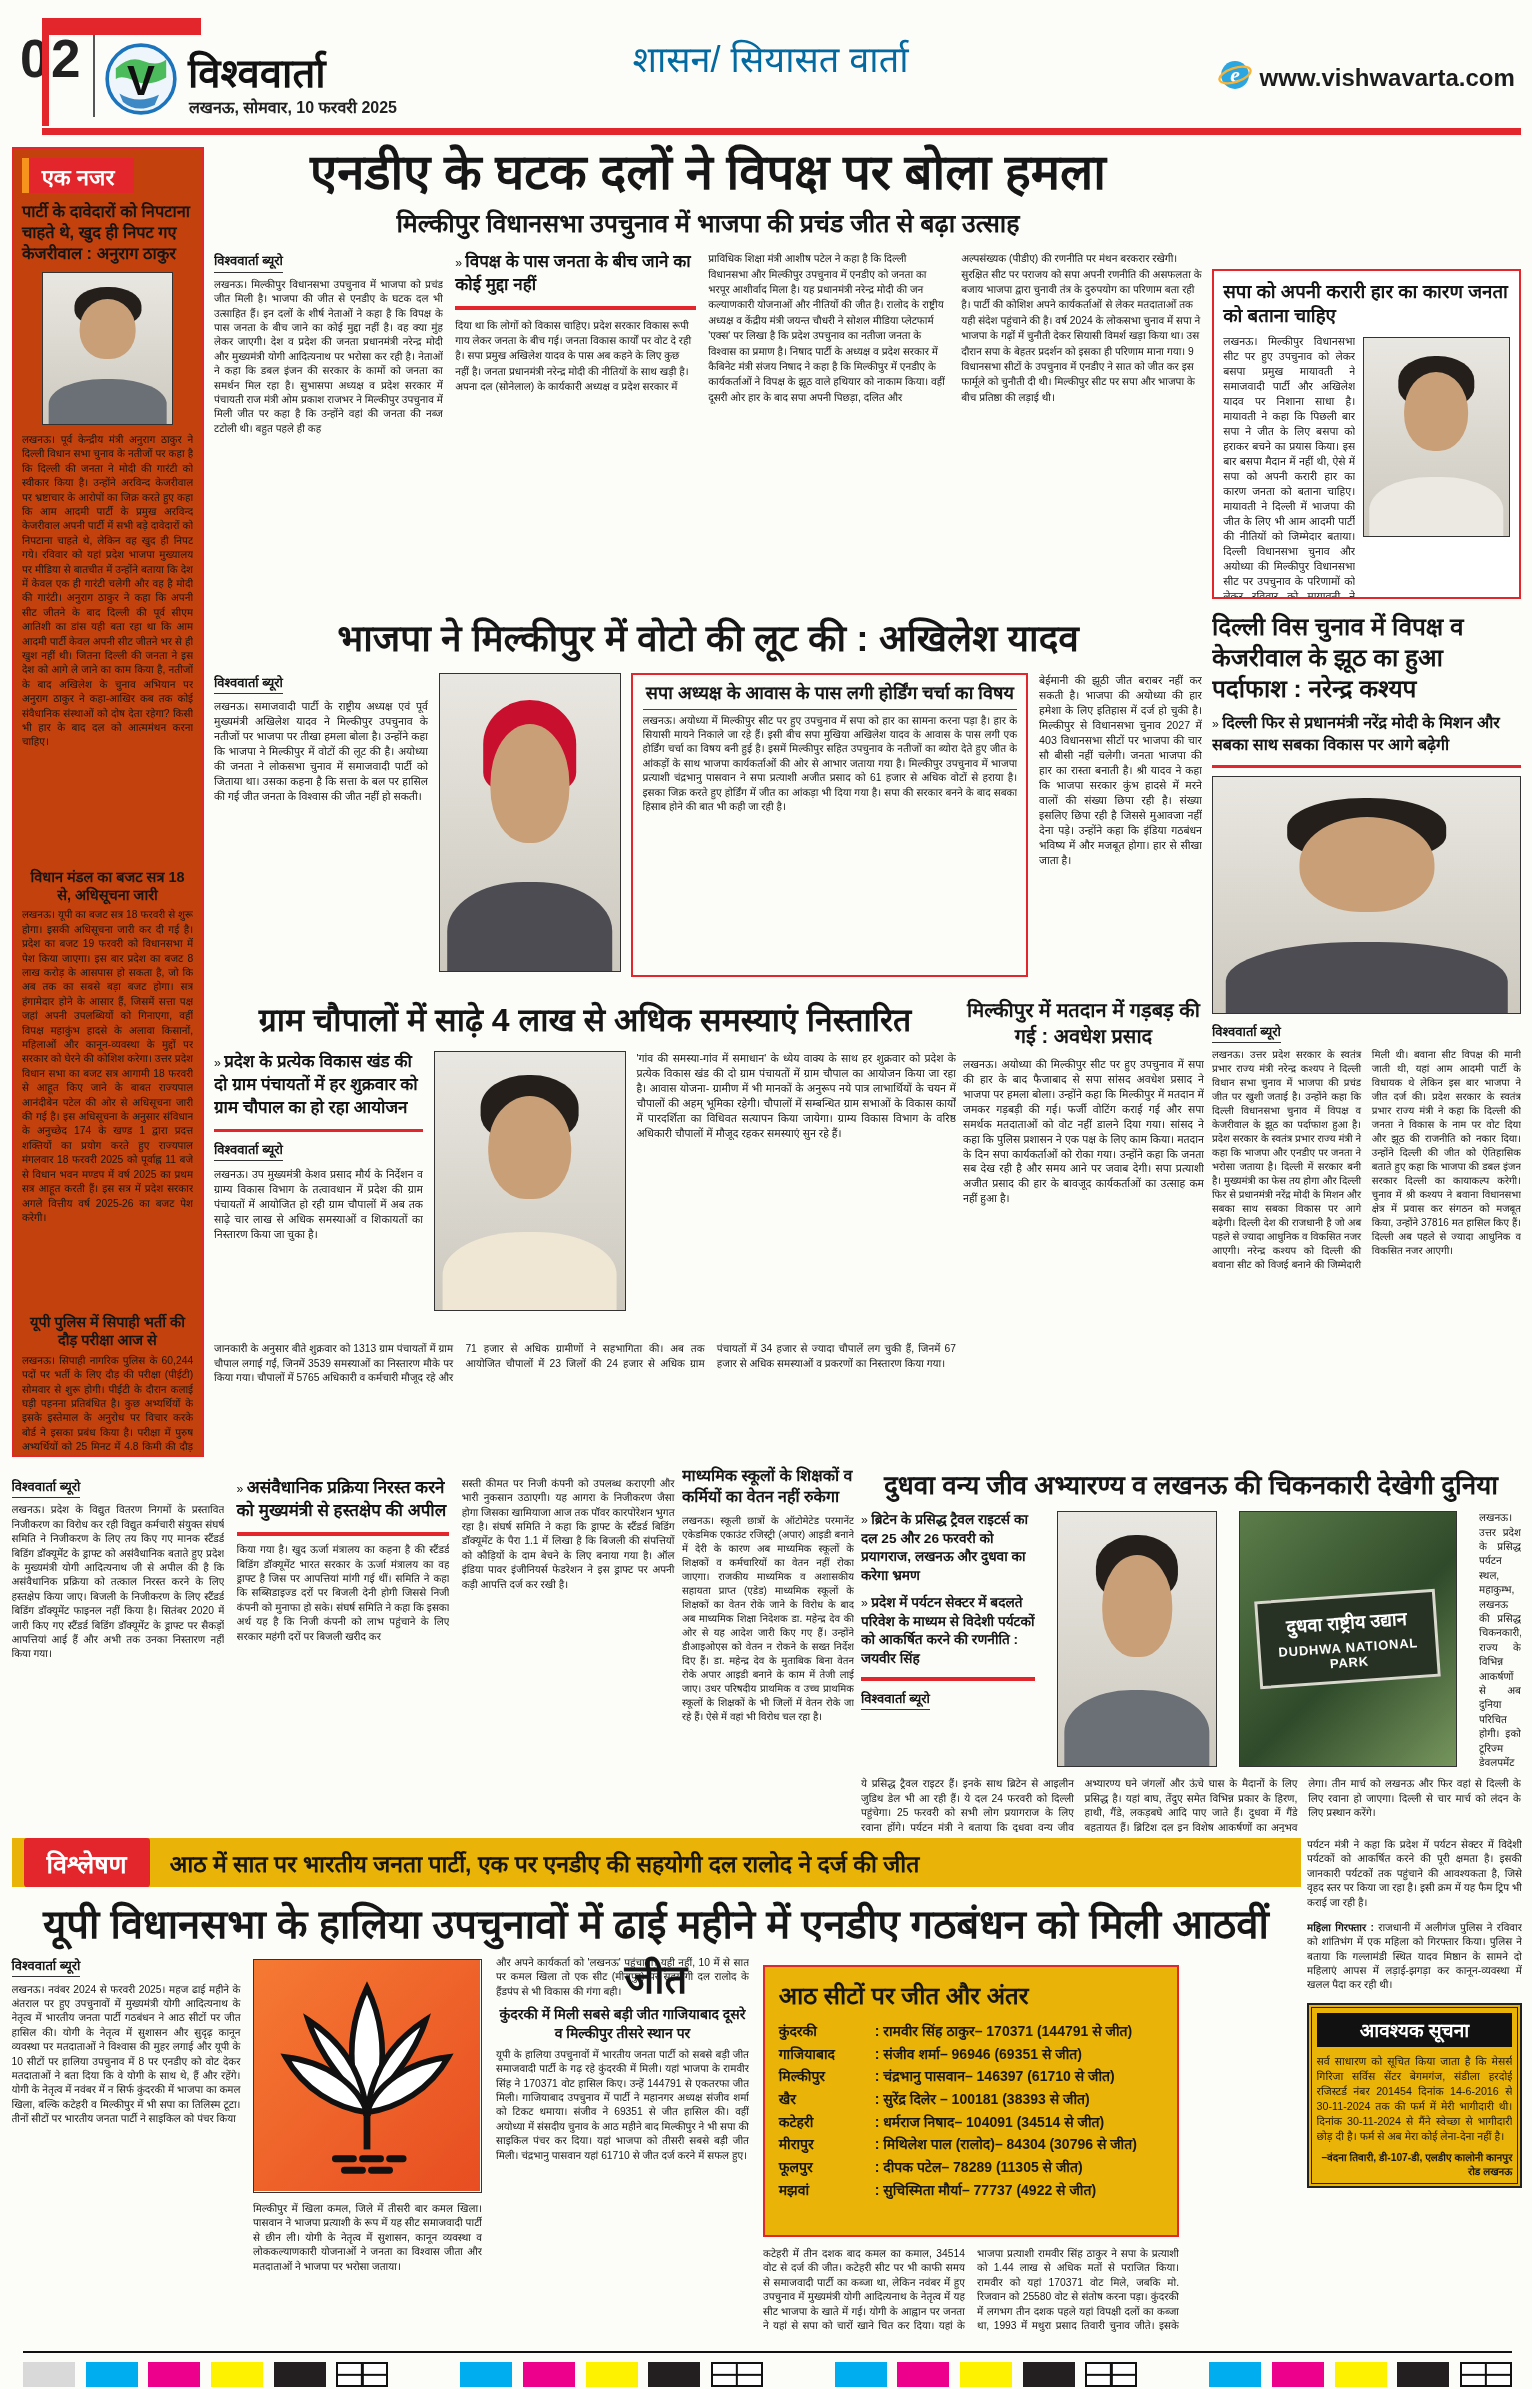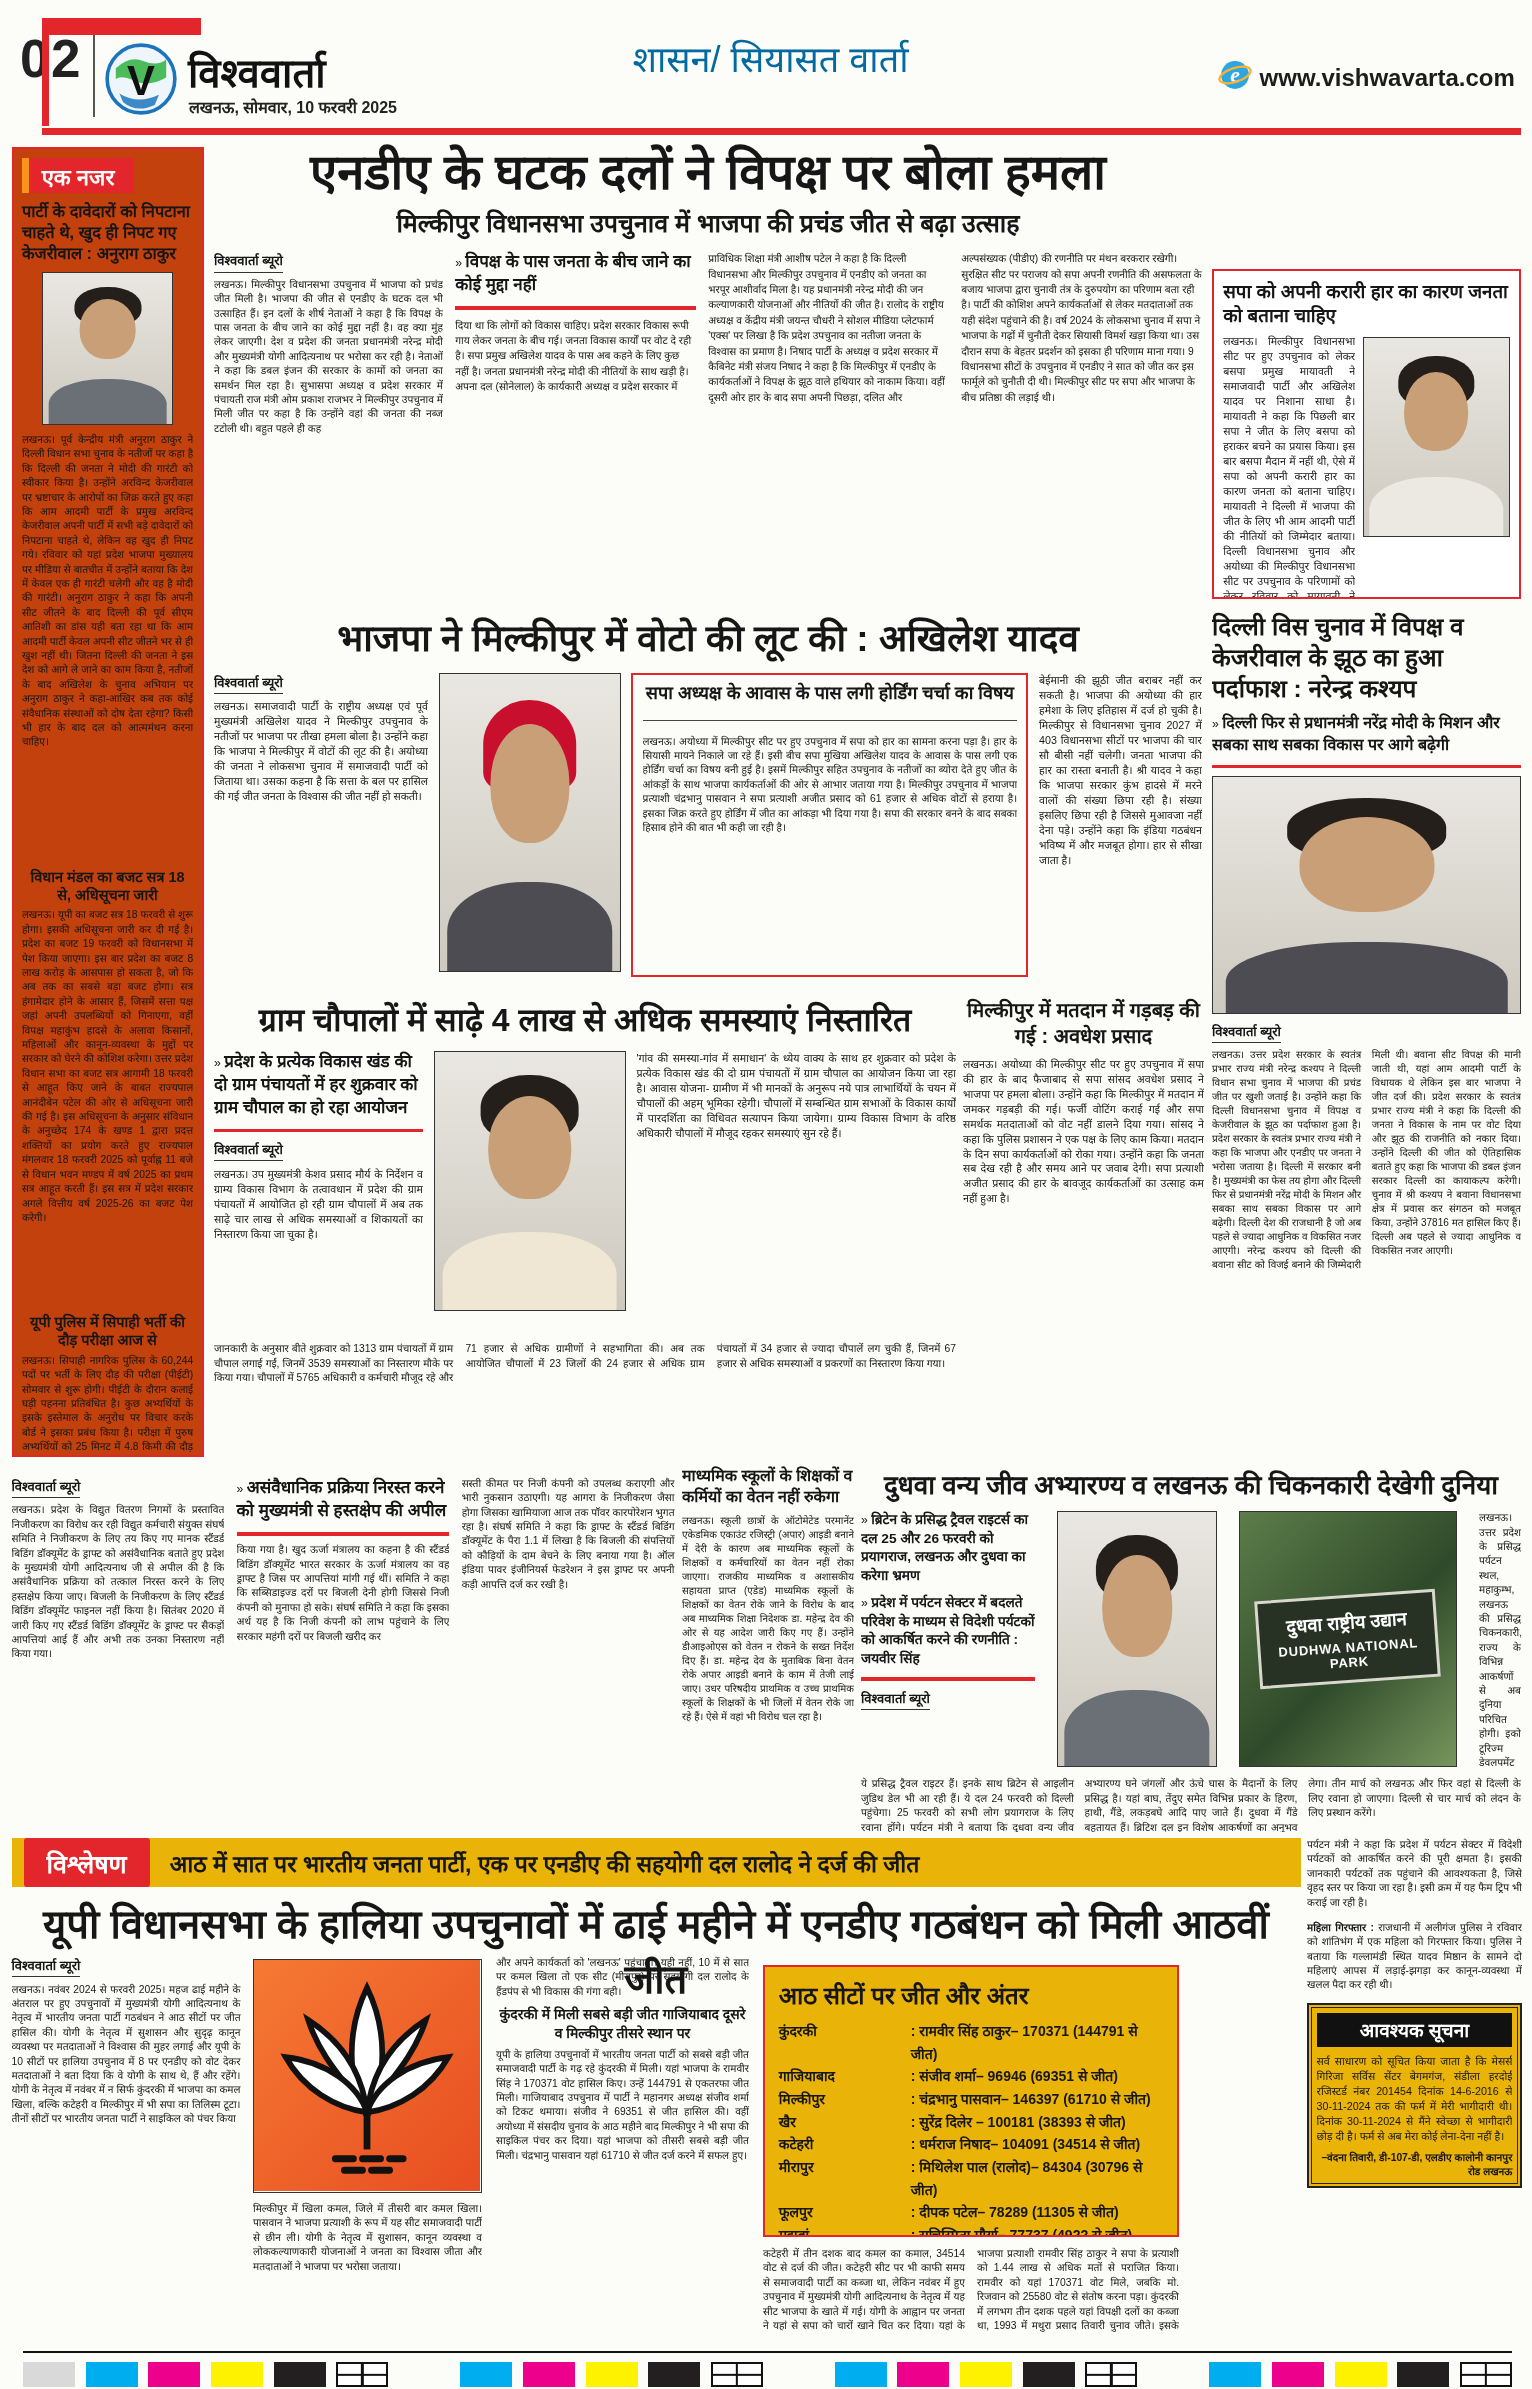--- a/index.html
+++ b/index.html
@@ -51,21 +51,21 @@
   .maya{left:1212px;top:269px;width:309px;height:330px;border:2.3px solid #e3262b;padding:9.2px;background:#fff;overflow:hidden;}
   .maya .bh{font-size:18.7px;font-weight:800;line-height:1.28;margin-bottom:6.1px;}
   .maya .portrait{float:right;width:147px;height:200px;margin:3.1px 0 4.6px 7.6px;}
   
   .akhi{left:214px;top:611px;width:988px;height:377px;}
   .akhi h1{margin:0;font-size:37px;font-weight:800;text-align:center;}
   .akhirow{display:flex;gap:10.7px;margin-top:10.7px;height:304px;overflow:hidden;}
   .akhirow .c1{width:214px;flex:none;}
   .akhirow .portrait{width:182px;height:299px;flex:none;}
   .hoard{width:397px;flex:none;border:2.3px solid #e3262b;padding:7.6px 9.2px;overflow:hidden;}
-  .hoard .bh{font-size:18px;font-weight:800;text-align:center;line-height:1.3;border-bottom:1.5px solid #444;padding-bottom:14px;margin-bottom:14px;}
+  .hoard .bh{font-size:18px;font-weight:800;text-align:center;line-height:1.3;border-bottom:1.5px solid #444;padding-bottom:3px;margin-bottom:4px;}
   .akhirow .c4{flex:1;}
   
   .delhi{left:1212px;top:611px;width:309px;height:838px;overflow:hidden;}
   .delhi h1{margin:0;font-size:24.4px;font-weight:800;line-height:1.28;}
   .delhi .portrait{width:100%;height:238px;margin:7.6px 0;}
   .delhi .body{column-count:2;column-gap:10.7px;height:359px;}
   
   .chau{left:214px;top:997px;width:742px;height:455px;overflow:hidden;}
   .chau h1{margin:0;font-size:32px;font-weight:800;text-align:center;}
   .chaurow{display:flex;gap:10.7px;margin-top:10.7px;height:284px;overflow:hidden;}
@@ -98,21 +98,21 @@
   .strip .bdg{background:#e3262b;color:#fff;font-size:25px;font-weight:800;display:flex;align-items:center;padding:0 23px;border-radius:3.1px;}
   .strip .txt{font-size:23px;font-weight:800;display:flex;align-items:center;padding-left:20px;}
   .anh{left:11.5px;top:1895px;width:1289px;text-align:center;font-size:40px;font-weight:800;}
   .anc1{left:11.5px;top:1956px;width:229px;height:391px;}
   .lotusbox{left:253px;top:1959px;width:229px;height:234px;border:1.5px solid #333;}
   .anc2{left:253px;top:2202px;width:229px;height:145px;}
   .anc3{left:496px;top:1956px;width:253px;height:391px;}
   .ansub{font-size:14px;font-weight:800;text-align:center;line-height:1.3;margin:6.1px 0;}
   .results{left:763px;top:1965px;width:416px;height:272px;border:2.3px solid #e3262b;padding:10.7px 13.7px;background:#eab308;overflow:hidden;}
   .results .rt{font-size:24px;font-weight:800;margin-bottom:9.2px;}
-  .rrow{font-size:14px;font-weight:700;line-height:1.62;display:flex;gap:36px;}
+  .rrow{font-size:14px;font-weight:700;line-height:1.62;display:flex;}
   .rrow .seat{width:96px;flex:none;font-weight:800;}
   .anc4{left:763px;top:2247px;width:416px;height:99px;column-count:2;column-gap:12.2px;}
   .rightcol{left:1307px;top:1838px;width:215px;height:510px;overflow:hidden;}
   .notice{border:2.3px solid #222;outline:0.8px solid #222;outline-offset:-5.3px;padding:7.6px;margin-top:10.7px;background:#eab308;}
   .notice .nt{background:#111;color:#fff;text-align:center;font-size:19px;font-weight:800;padding:3.8px 0;margin-bottom:7.6px;}
   .notice .sg{text-align:right;font-weight:800;margin-top:6.1px;font-size:10.3px;}
   
   .footrule{left:23px;top:2351px;width:1489px;height:2.3px;background:#111;}
   .bars{left:23px;top:2362px;width:1489px;display:flex;justify-content:space-between;align-items:center;}
   .bargrp{display:flex;gap:10.7px;}

